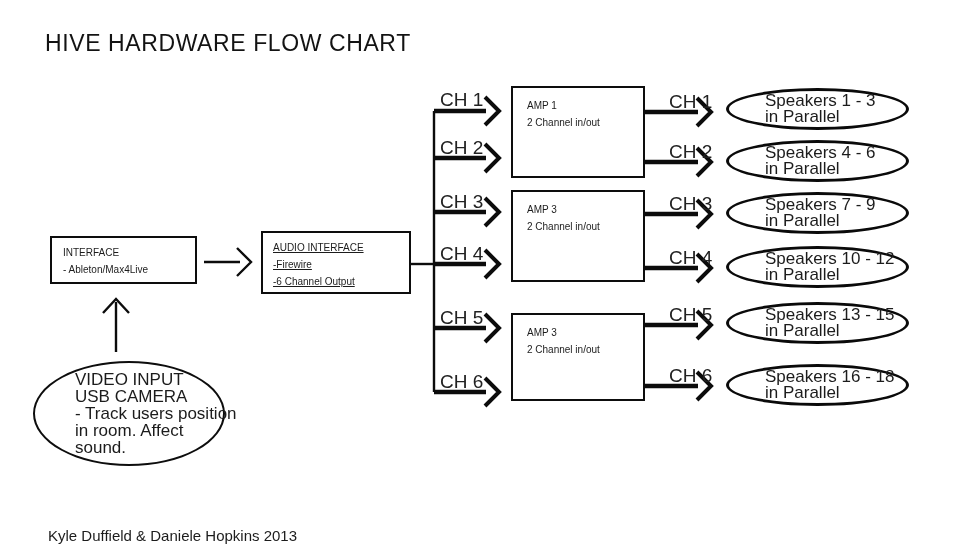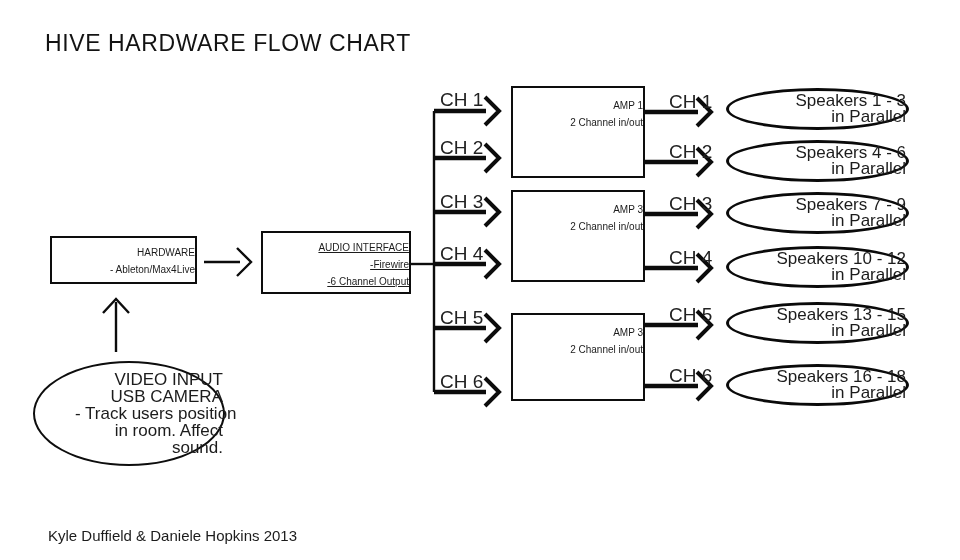--- a/index.html
+++ b/index.html
@@ -4,21 +4,20 @@
 <style>
   html, body { margin: 0; padding: 0; background: #ffffff; }
   .canvas {
     position: relative;
     width: 960px;
     height: 560px;
     background: #ffffff;
     font-family: "Liberation Sans", sans-serif;
     color: #1c1c1c;
     overflow: hidden;
-    text-align: right;
   }
   .title {
     position: absolute;
     left: 45px; top: 30px;
     font-size: 23px;
     letter-spacing: 0.6px;
     color: #131313;
     white-space: nowrap;
   }
   .credit {
@@ -165,21 +164,21 @@
       <line class="shaft" x1="645" y1="325" x2="698" y2="325"></line>
       <polyline class="head" points="697,311 711,325 697,339"></polyline>
     </g>
     <g>
       <line class="shaft" x1="645" y1="386" x2="698" y2="386"></line>
       <polyline class="head" points="697,372 711,386 697,400"></polyline>
     </g>
   </svg>
 
   <div class="box computer">
-    <div class="ln">HARDWARE</div>
+    <div class="ln">INTERFACE</div>
     <div class="ln">- Ableton/Max4Live</div>
   </div>
 
   <div class="box interface">
     <div class="ln">AUDIO INTERFACE</div>
     <div class="ln">-Firewire</div>
     <div class="ln">-6 Channel Output</div>
   </div>
 
   <div class="ellipse video">

